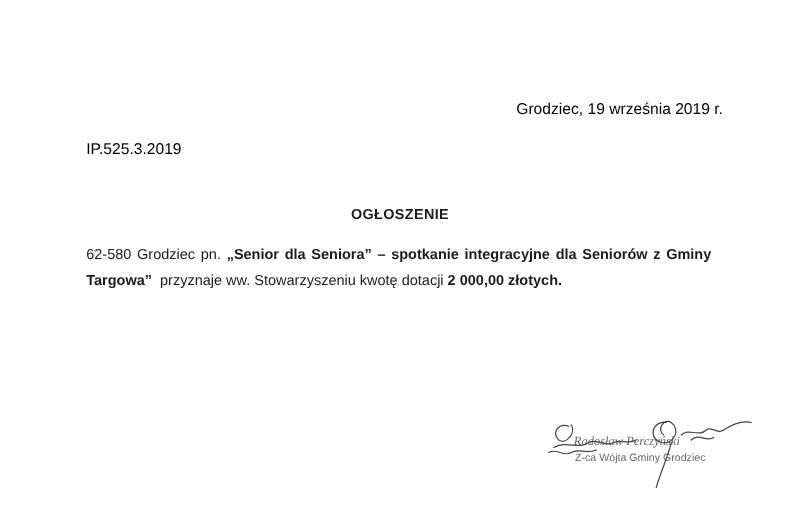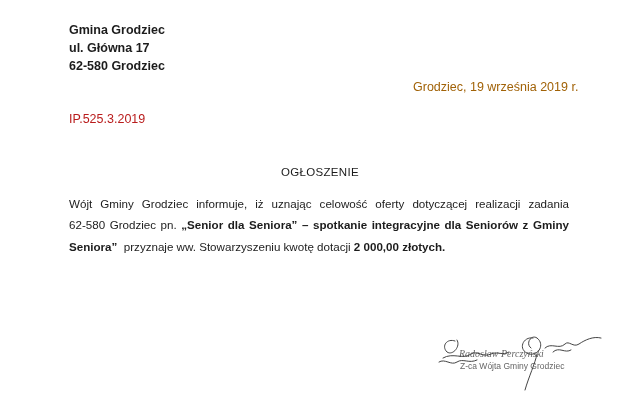--- a/index.html
+++ b/index.html
@@ -30,39 +30,39 @@
       line-height: 18px;
       color: #1c1c1c;
     }
     .sender div { white-space: nowrap; }
     .date-line {
       position: absolute;
       left: 413px;
       top: 80px;
       font-size: 12.5px;
       white-space: nowrap;
-      color: #a16207;
+      color: #000000;
     }
     .ref-number {
       position: absolute;
       left: 69px;
       top: 112px;
       font-size: 12.5px;
       white-space: nowrap;
-      color: #b91c1c;
+      color: #000000;
       text-align: right;
     }
     .title {
       position: absolute;
       left: 0;
       width: 640px;
       top: 166px;
       text-align: center;
       font-size: 11.5px;
-      font-weight: normal;
+      font-weight: bold;
       letter-spacing: 0.3px;
       color: #1c1c1c;
     }
     .body-text {
       position: absolute;
       left: 69px;
       top: 193px;
       width: 500px;
       font-size: 11.6px;
       line-height: 21.3px;
@@ -105,36 +105,30 @@
       width: 175px;
       height: 66px;
       pointer-events: none;
     }
   </style>
 </head>
 <body>
 
 <div class="page">
 
-  <div class="sender">
-    <div>Gmina Grodziec</div>
-    <div>ul. Główna 17</div>
-    <div>62-580 Grodziec</div>
-  </div>
 
   <div class="date-line">Grodziec,  19 września 2019 r.</div>
 
   <div class="ref-number">IP.525.3.2019</div>
 
   <div class="title">OGŁOSZENIE</div>
 
   <div class="body-text">
-    <span class="line">Wójt Gminy Grodziec informuje, iż  uznając celowość  oferty dotyczącej realizacji zadania</span>
     <span class="line"><span>62-580 Grodziec pn. </span><b>„Senior dla Seniora” – spotkanie integracyjne dla Seniorów z Gminy</b></span>
-    <span class="line last"><b>Seniora”</b><span style="white-space:pre">  przyznaje ww. Stowarzyszeniu kwotę dotacji </span><b>2 000,00 złotych.</b></span>
+    <span class="line last"><b>Targowa”</b><span style="white-space:pre">  przyznaje ww. Stowarzyszeniu kwotę dotacji </span><b>2 000,00 złotych.</b></span>
   </div>
 
   <div class="signature-block">
     <div class="sig-line sig-stamp-2">Radosław Perczyński</div>
     <div class="sig-line sig-stamp-3">Z-ca Wójta Gminy Grodziec</div>
     <svg class="sig-scribble" viewBox="0 0 175 66">
       <g fill="none" stroke="#444" stroke-width="1" stroke-linecap="round" stroke-linejoin="round">
         <path d="M22 9 C14 6, 8 14, 14 20 C20 24, 28 14, 24 8"></path>
         <path d="M10 26 C20 20, 30 28, 38 22 C44 18, 50 26, 58 22 C64 19, 70 24, 76 20"></path>
         <path d="M6 30 C12 26, 18 34, 24 30 C30 26, 36 32, 44 28"></path>

